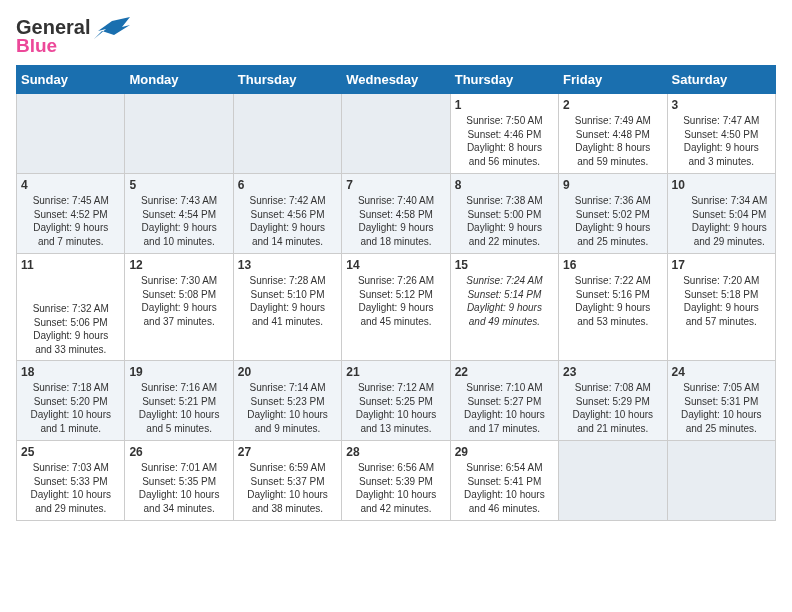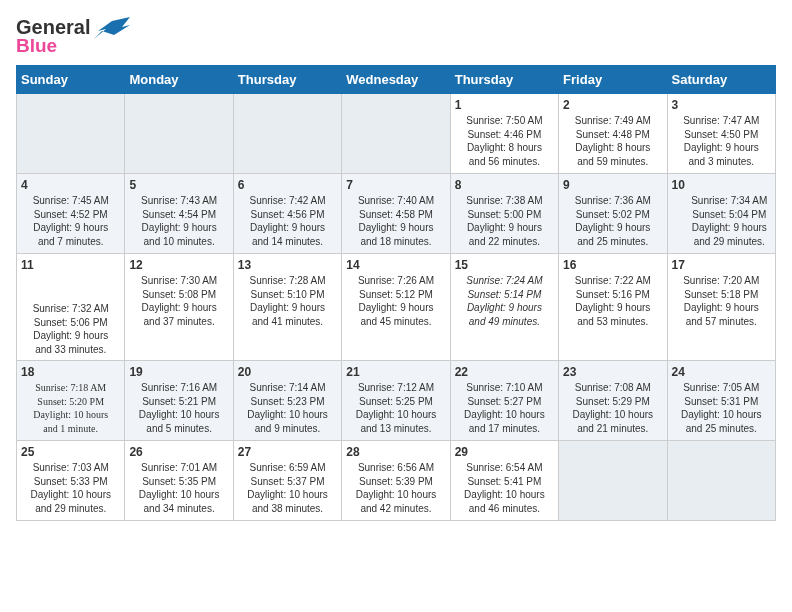--- a/index.html
+++ b/index.html
@@ -234,21 +234,21 @@
           <span class="day-num">17</span>
           <div class="cell-content" style="white-space: pre-line;">Sunrise: 7:20 AM
 Sunset: 5:18 PM
 Daylight: 9 hours
 and 57 minutes.</div>
         </td>
       </tr>
       <tr>
         <td>
           <span class="day-num">18</span>
-          <div class="cell-content" style="white-space: pre-line; font-family: Liberation Serif, serif;">Sunrise: 7:18 AM
+          <div class="cell-content" style="white-space: pre-line;">Sunrise: 7:18 AM
 Sunset: 5:20 PM
 Daylight: 10 hours
 and 1 minute.</div>
         </td>
         <td>
           <span class="day-num">19</span>
           <div class="cell-content" style="white-space: pre-line;">Sunrise: 7:16 AM
 Sunset: 5:21 PM
 Daylight: 10 hours
 and 5 minutes.</div>

